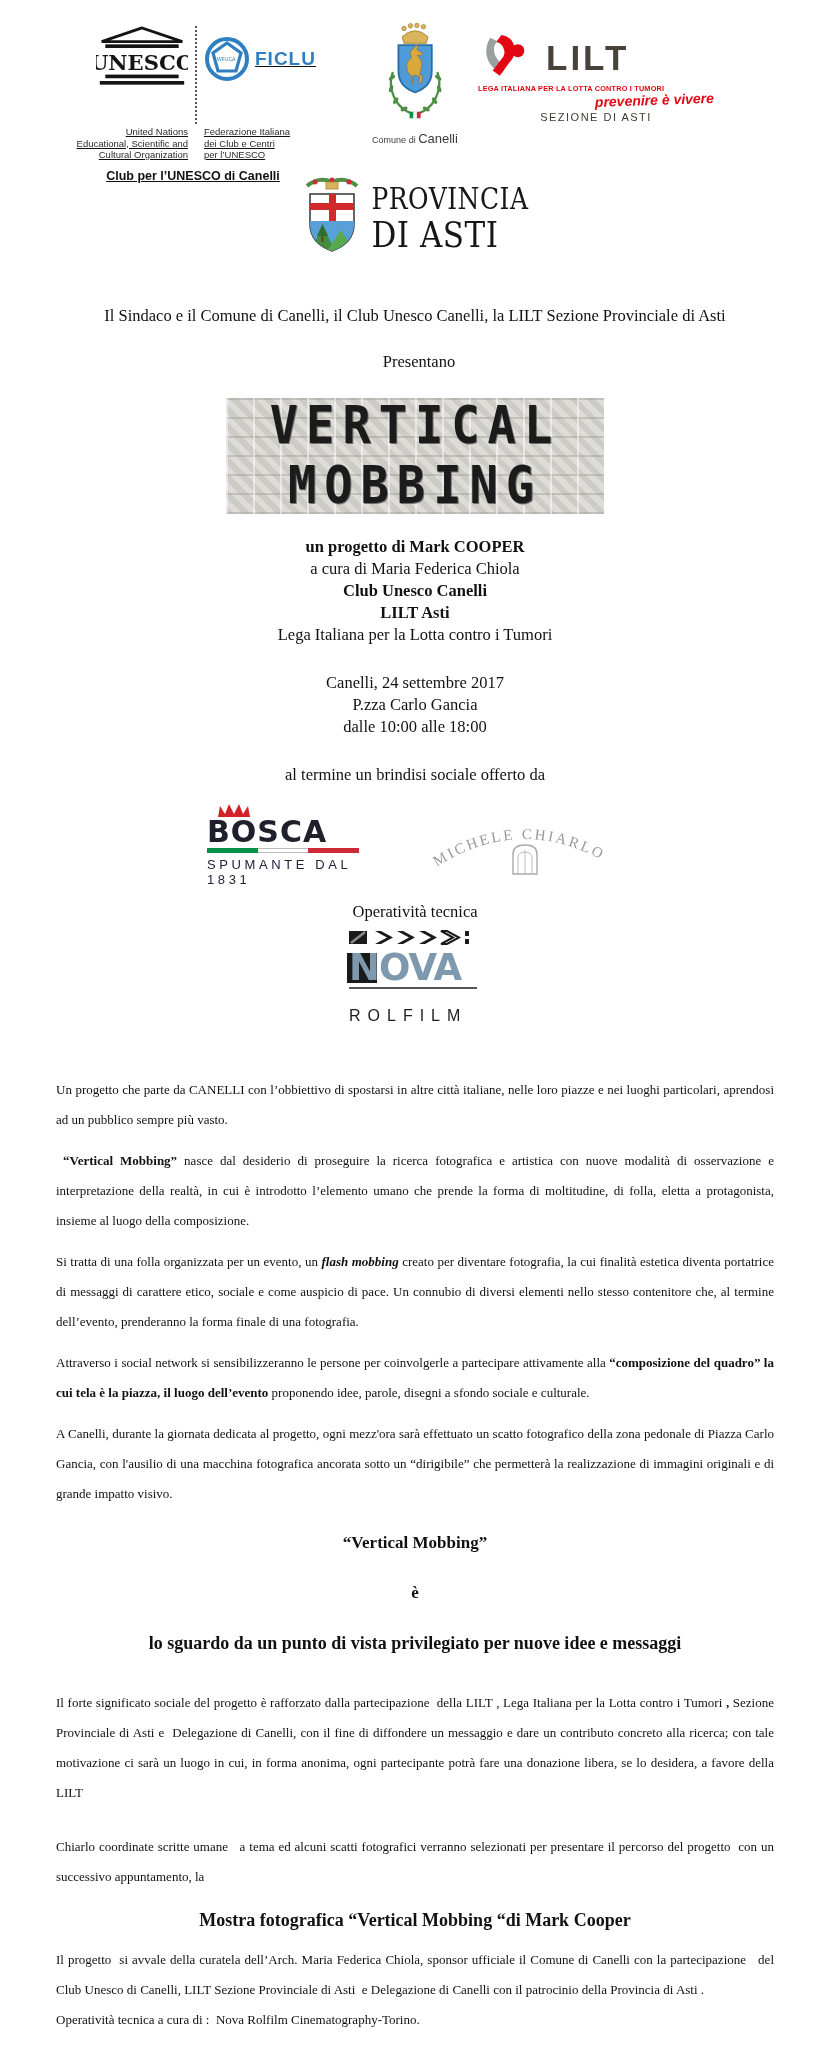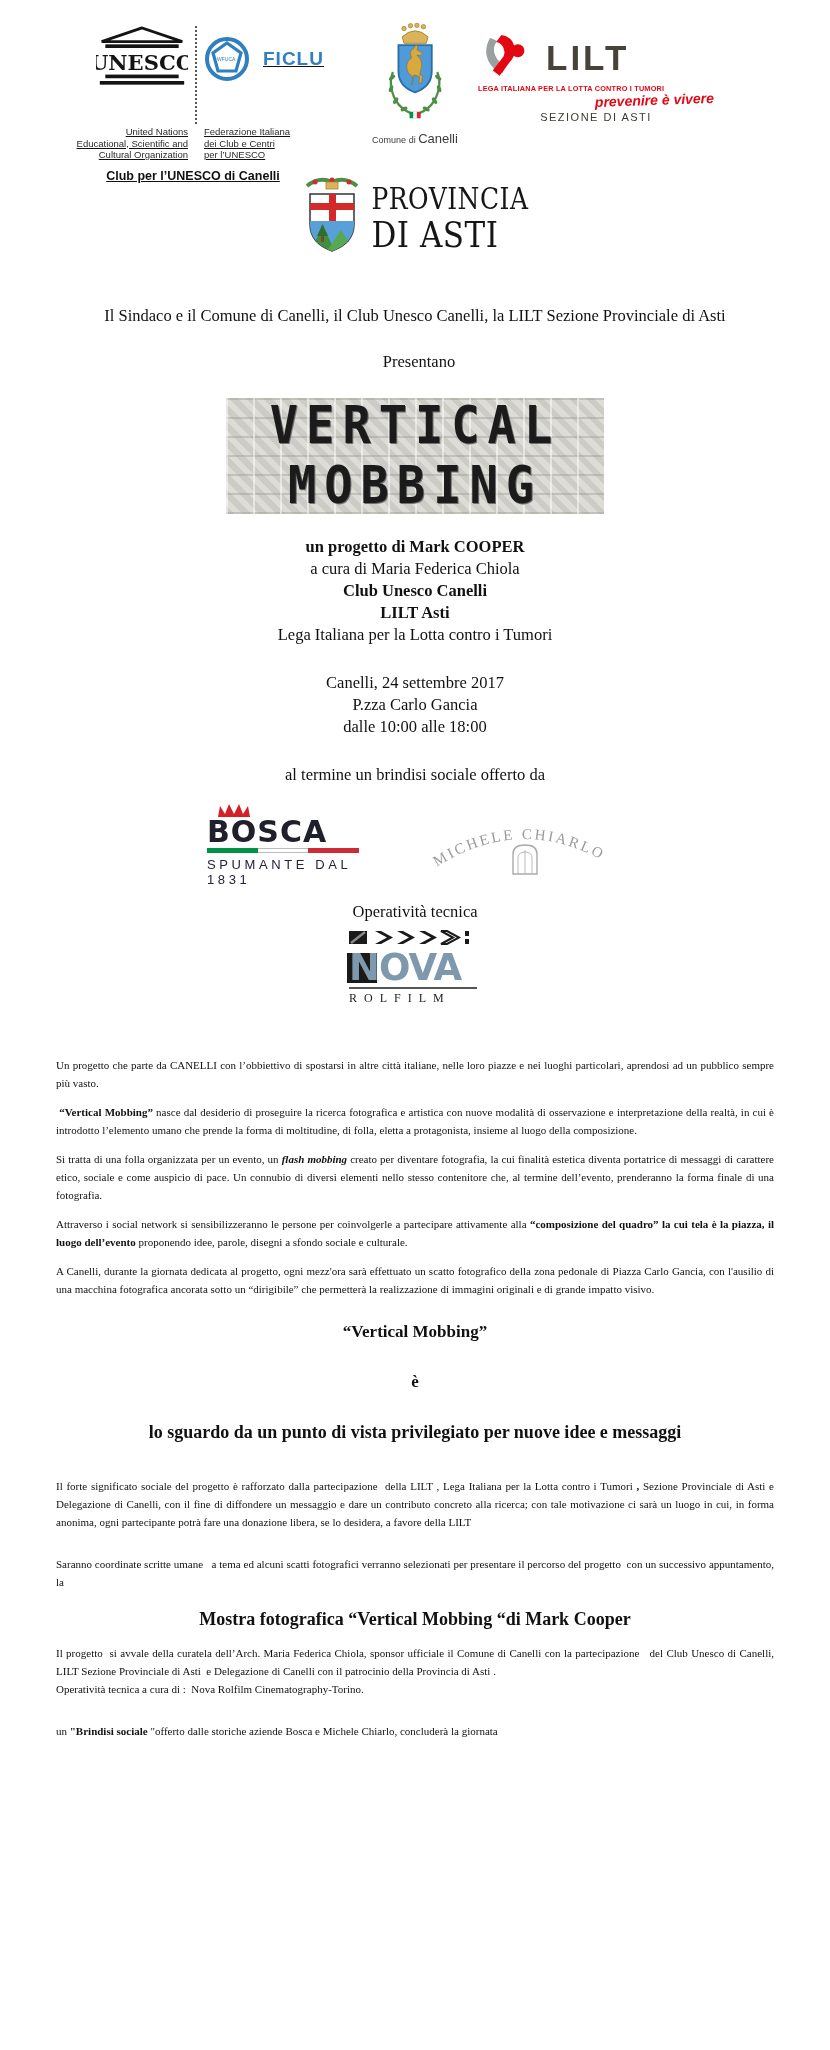--- a/index.html
+++ b/index.html
@@ -6,21 +6,21 @@
   .page{
     width:830px;height:2050px;margin:0 auto;background:#fff;
     font-family:"Liberation Serif", serif;color:#111;overflow:hidden;position:relative;
   }
   
   .logos-row{position:relative;height:158px;}
   .left-group{position:absolute;left:58px;top:26px;width:270px;text-decoration:underline;}
   .left-logos{display:flex;align-items:flex-start;}
   .unesco-col{width:130px;display:flex;justify-content:flex-end;}
   .dot-sep{border-left:2px dotted #555;height:98px;margin:0 7px;}
-  .ficlu-col{display:flex;align-items:center;gap:13px;padding-top:10px;}
+  .ficlu-col{display:flex;align-items:center;gap:5px;padding-top:10px;}
   .ficlu-name{color:#2f7fc1;font-family:"Liberation Sans",sans-serif;font-weight:bold;font-size:19px;letter-spacing:1px;}
   .left-captions{display:flex;margin-top:2px;}
   .cap{font-family:"Liberation Sans",sans-serif;font-size:9.5px;line-height:11.5px;color:#2b2b2b;}
   .cap-unesco{width:130px;text-align:right;}
   .cap-ficlu{width:110px;text-align:left;margin-left:16px;}
   .club-line{font-family:"Liberation Sans",sans-serif;font-weight:bold;font-size:12.5px;text-align:center;margin-top:8px;color:#111;}
   .crest-group{position:absolute;left:50%;transform:translateX(-50%);top:22px;text-align:center;}
   .crest-caption{font-family:"Liberation Sans",sans-serif;color:#3c3c3c;margin-top:3px;}
   .crest-caption .small{font-size:9px;}
   .crest-caption .big{font-size:13px;}
@@ -69,24 +69,24 @@
   .tricolor .w{flex:1;background:#fff;border-top:1px solid #bbb;border-bottom:1px solid #bbb;box-sizing:border-box;}
   .tricolor .r{flex:1;background:#ce2b37;}
   .bosca-cap{font-family:"Liberation Sans",sans-serif;font-size:13px;letter-spacing:3.6px;color:#23233a;margin-top:4px;}
   
   .operativita{font-size:16.5px;margin-top:18px;}
   .nova{width:132px;margin:8px auto 0;text-align:left;}
   .nova-word{position:relative;font-family:"DejaVu Sans",sans-serif;font-weight:800;font-size:37px;line-height:37px;color:#7e99ad;letter-spacing:-1px;}
   .nova-black{position:absolute;left:-2px;top:4px;width:30px;height:30px;background:#1a1a1a;z-index:0;}
   .nova-word span{position:relative;z-index:1;}
   .nova-rule{border-top:2px solid #555;width:128px;margin-top:1px;}
-  .nova-cap{font-family:Liberation Serif, serif;font-weight:300;font-size:12px;letter-spacing:7px;color:#1d1d1d;margin-top:2px;}
+  .nova-cap{font-family:Liberation Sans, sans-serif;font-weight:300;font-size:16px;letter-spacing:7px;color:#1d1d1d;margin-top:18px;}
   
   .body-text{width:718px;margin:50px auto 0;}
-  .para{font-size:11px;line-height:18px;text-align:justify;margin:0 0 11px 0;white-space:pre-wrap;}
+  .para{font-size:13px;line-height:30px;text-align:justify;margin:0 0 11px 0;white-space:pre-wrap;}
   .h-center{text-align:center;font-weight:bold;white-space:pre-wrap;}
   .h-vm{font-size:17px;margin:24px 0 0;}
   .h-e{font-size:17px;margin:30px 0 0;}
   .h-slogan{font-size:18px;margin:30px 0 0;}
   .h-mostra{font-size:18px;margin:18px 0 14px;}
   .gap-big{margin-top:34px;}
   .gap-med{margin-top:24px;}
 </style>
 </head>
 <body>
@@ -275,21 +275,21 @@
     <p class="para"><span> </span><span class="b">“Vertical Mobbing”</span><span> nasce dal desiderio di proseguire la ricerca fotografica e artistica con nuove modalità di osservazione e interpretazione della realtà, in cui è introdotto l’elemento umano che prende la forma di moltitudine, di folla, eletta a protagonista, insieme al luogo della composizione.</span></p>
     <p class="para"><span>Si tratta di una folla organizzata per un evento, un </span><span class="b i">flash mobbing</span><span> creato per diventare fotografia, la cui finalità estetica diventa portatrice di messaggi di carattere etico, sociale e come auspicio di pace. Un connubio di diversi elementi nello stesso contenitore che, al termine dell’evento, prenderanno la forma finale di una fotografia.</span></p>
     <p class="para"><span>Attraverso i social network si sensibilizzeranno le persone per coinvolgerle a partecipare attivamente alla </span><span class="b">“composizione del quadro” la cui tela è la piazza, il luogo dell’evento</span><span> proponendo idee, parole, disegni a sfondo sociale e culturale.</span></p>
     <p class="para"><span>A Canelli, durante la giornata dedicata al progetto, ogni mezz'ora sarà effettuato un scatto fotografico della zona pedonale di Piazza Carlo Gancia, con l'ausilio di una macchina fotografica ancorata sotto un “dirigibile” che permetterà la realizzazione di immagini originali e di grande impatto visivo.</span></p>
 
     <div class="h-center h-vm">“Vertical Mobbing”</div>
     <div class="h-center h-e">è</div>
     <div class="h-center h-slogan">lo sguardo da un punto di vista privilegiato per nuove idee e messaggi</div>
 
     <p class="para gap-big"><span>Il forte significato sociale del progetto è rafforzato dalla partecipazione  della LILT , Lega Italiana per la Lotta contro i Tumori </span><span class="b">,</span><span> Sezione Provinciale di Asti e  Delegazione di Canelli, con il fine di diffondere un messaggio e dare un contributo concreto alla ricerca; con tale motivazione ci sarà un luogo in cui, in forma anonima, ogni partecipante potrà fare una donazione libera, se lo desidera, a favore della LILT</span></p>
-    <p class="para gap-med"><span>Saranno coordinate scritte umane   a tema ed alcuni scatti fotografici verranno selezionati per presentare il percorso del progetto  con un successivo appuntamento, la</span></p>
+    <p class="para gap-med"><span>Chiarlo coordinate scritte umane   a tema ed alcuni scatti fotografici verranno selezionati per presentare il percorso del progetto  con un successivo appuntamento, la</span></p>
 
     <div class="h-center h-mostra">Mostra fotografica “Vertical Mobbing “di Mark Cooper</div>
 
     <p class="para"><span>Il progetto  si avvale della curatela dell’Arch. Maria Federica Chiola, sponsor ufficiale il Comune di Canelli con la partecipazione   del Club Unesco di Canelli, LILT Sezione Provinciale di Asti  e Delegazione di Canelli con il patrocinio della Provincia di Asti .</span><br><span>Operatività tecnica a cura di :  Nova Rolfilm Cinematography-Torino.</span></p>
     <p class="para gap-med"><span>un </span><span class="b">"Brindisi sociale</span><span> "offerto dalle storiche aziende Bosca e Michele Chiarlo, concluderà la giornata</span></p>
   </div>
 
 </div>
 
 </body></html>

